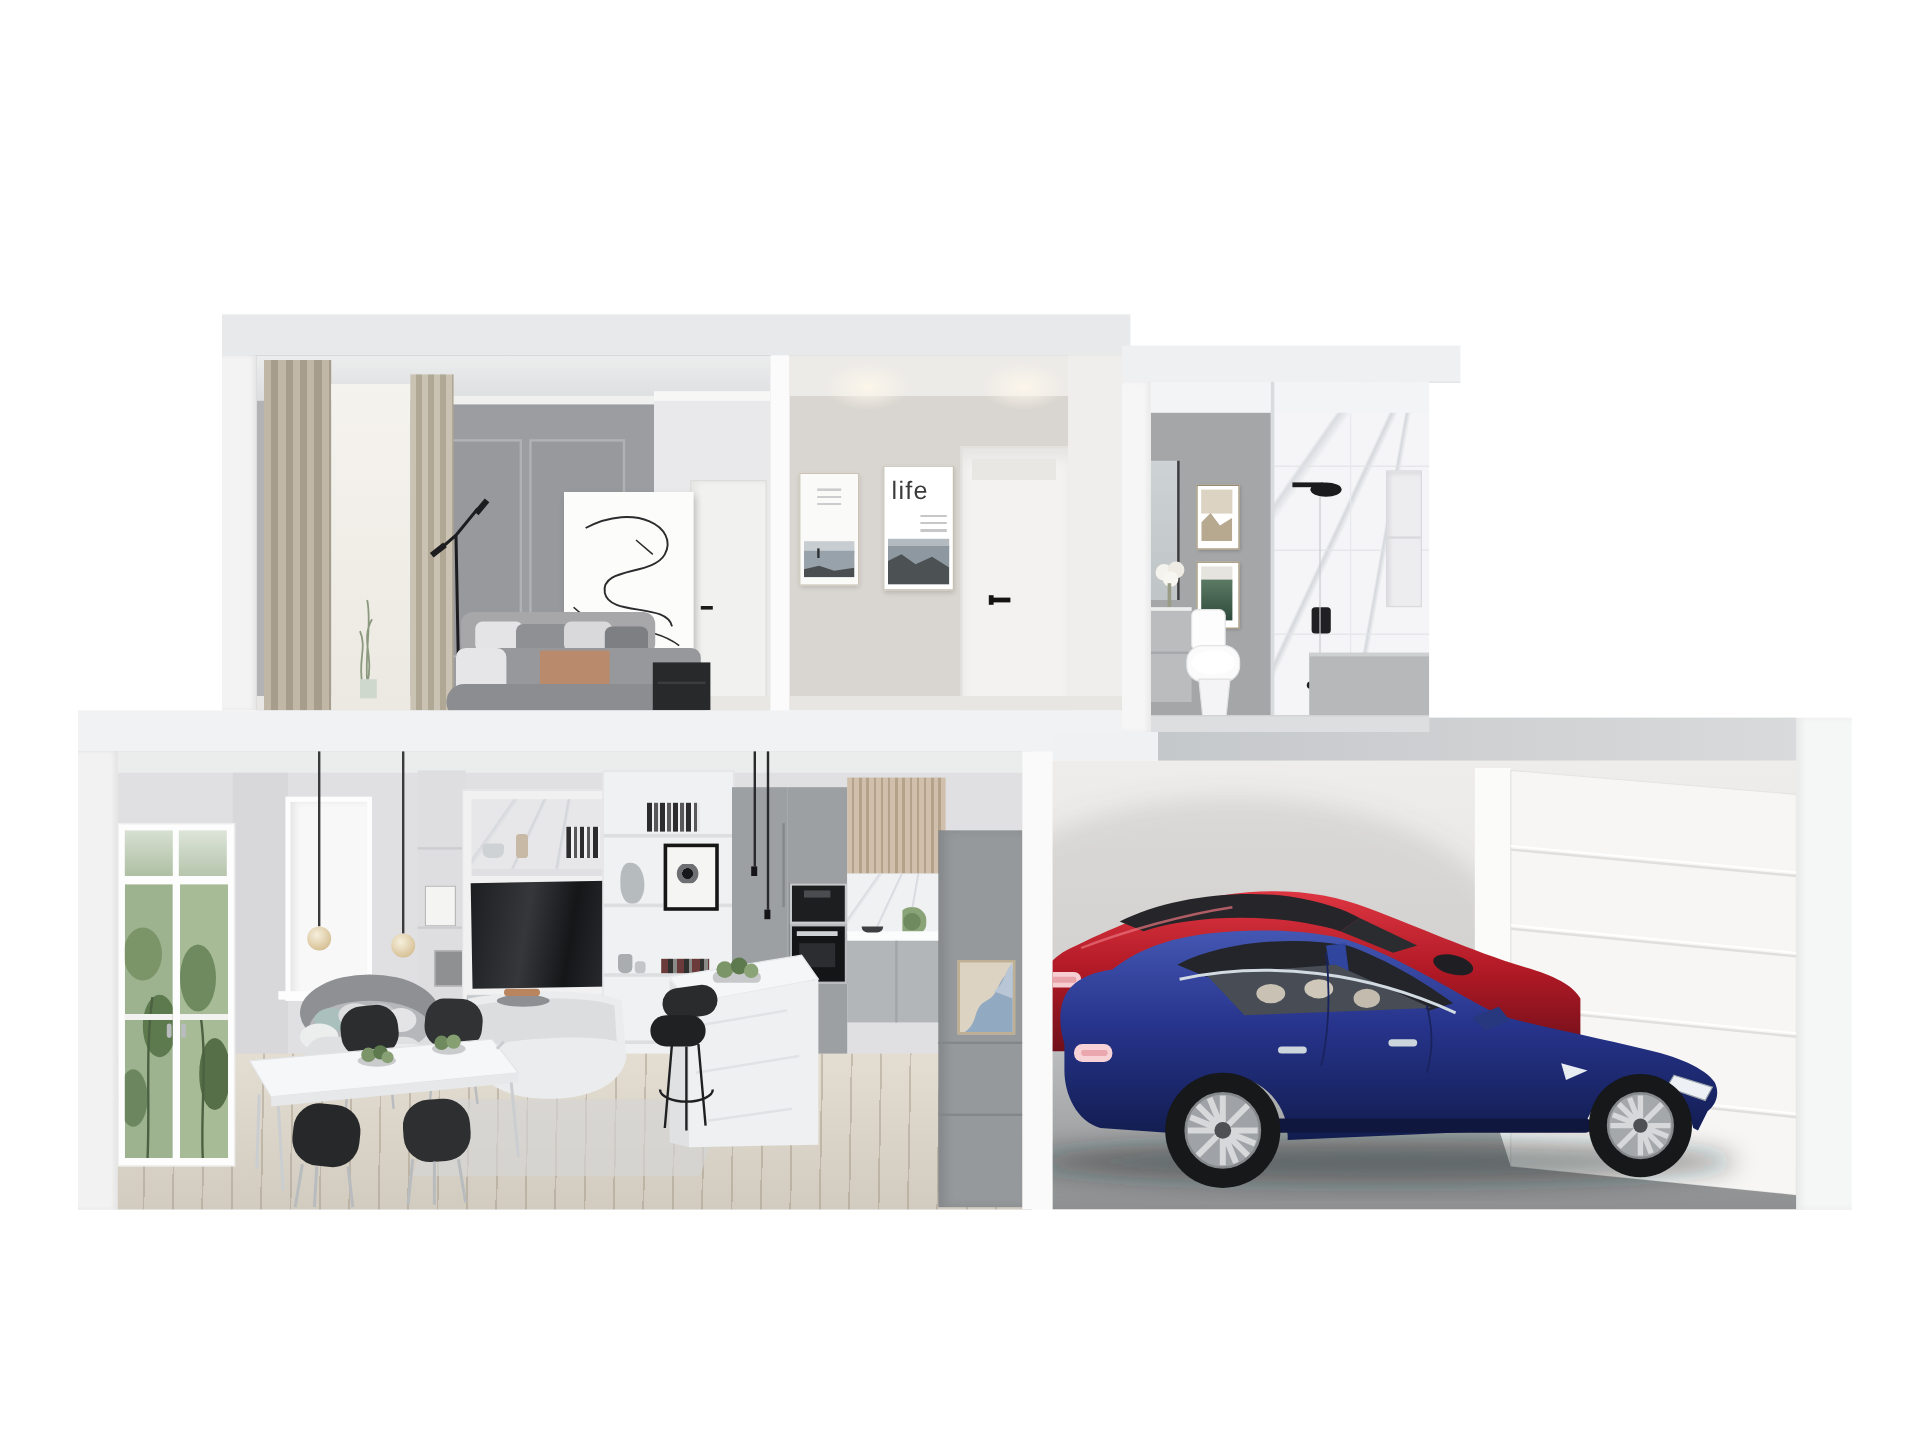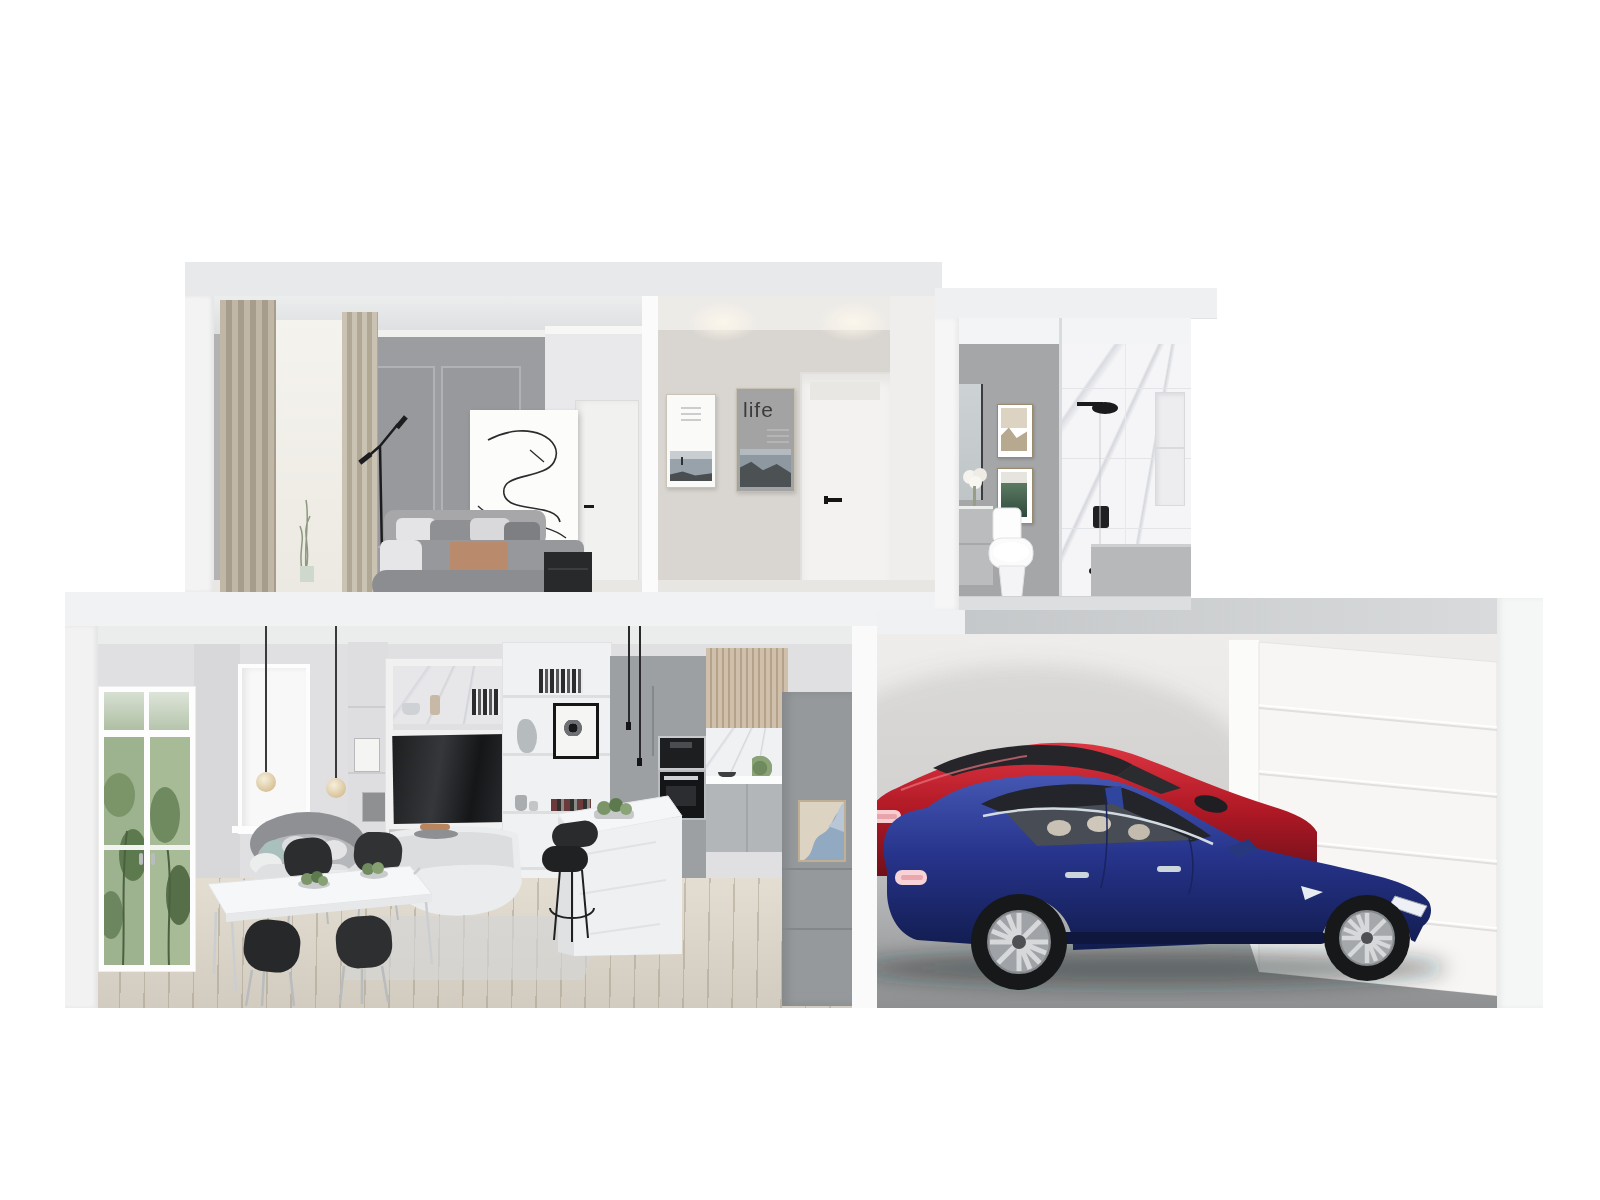--- a/index.html
+++ b/index.html
@@ -83,21 +83,21 @@
     <div class="abs" style="left:0;top:0;width:282px;height:34px;background:#edebe8;"></div>
     <div class="abs glowspot" style="left:30px;top:6px;width:70px;height:40px;"></div>
     <div class="abs glowspot" style="left:160px;top:6px;width:70px;height:40px;"></div>
     <div class="abs" style="left:8px;top:98px;width:48px;height:92px;background:#fafaf9;border:1px solid #cbc4b6;box-shadow:1px 2px 4px rgba(0,0,0,.15);">
       <div class="abs tinylines" style="left:14px;top:12px;width:20px;height:14px;opacity:.7;"></div>
       <div class="abs" style="left:3px;top:56px;width:42px;height:10px;background:#c7cdd1;"></div>
       <div class="abs" style="left:3px;top:64px;width:42px;height:22px;background:#98a2aa;"></div>
       <div class="abs" style="left:3px;top:74px;width:42px;height:12px;background:#4a4e51;clip-path:polygon(0 45%,30% 20%,60% 55%,100% 35%,100% 100%,0 100%);"></div>
       <div class="abs" style="left:14px;top:62px;width:2px;height:8px;background:#2e3133;"></div>
     </div>
-    <div class="abs" style="left:78px;top:92px;width:57px;height:102px;background:#a3a3a3;border:1px solid #c6c0b2;box-shadow:1px 2px 4px rgba(0,0,0,.15);">
+    <div class="abs" style="left:78px;top:92px;width:57px;height:102px;background:#ffffff;border:1px solid #c6c0b2;box-shadow:1px 2px 4px rgba(0,0,0,.15);">
       <div class="abs life-text" style="left:6px;top:10px;">life</div>
       <div class="abs tinylines" style="left:30px;top:40px;width:22px;height:16px;opacity:.8;"></div>
       <div class="abs" style="left:3px;top:60px;width:51px;height:8px;background:#b3bac0;"></div>
       <div class="abs" style="left:3px;top:66px;width:51px;height:32px;background:#8d98a0;"></div>
       <div class="abs" style="left:3px;top:70px;width:51px;height:28px;background:#4c5154;clip-path:polygon(0 30%,22% 10%,45% 40%,72% 18%,100% 50%,100% 100%,0 100%);"></div>
     </div>
     <div class="abs" style="left:142px;top:76px;width:90px;height:218px;background:#f3f2f1;border:2px solid #e2e0dc;box-shadow:inset 0 8px 10px rgba(0,0,0,.05);">
       <div class="abs" style="left:8px;top:8px;width:70px;height:18px;background:#e9e7e4;"></div>
       <div class="abs" style="left:24px;top:124px;width:16px;height:4px;background:#141414;"></div>
       <div class="abs" style="left:22px;top:122px;width:4px;height:8px;background:#141414;"></div>

